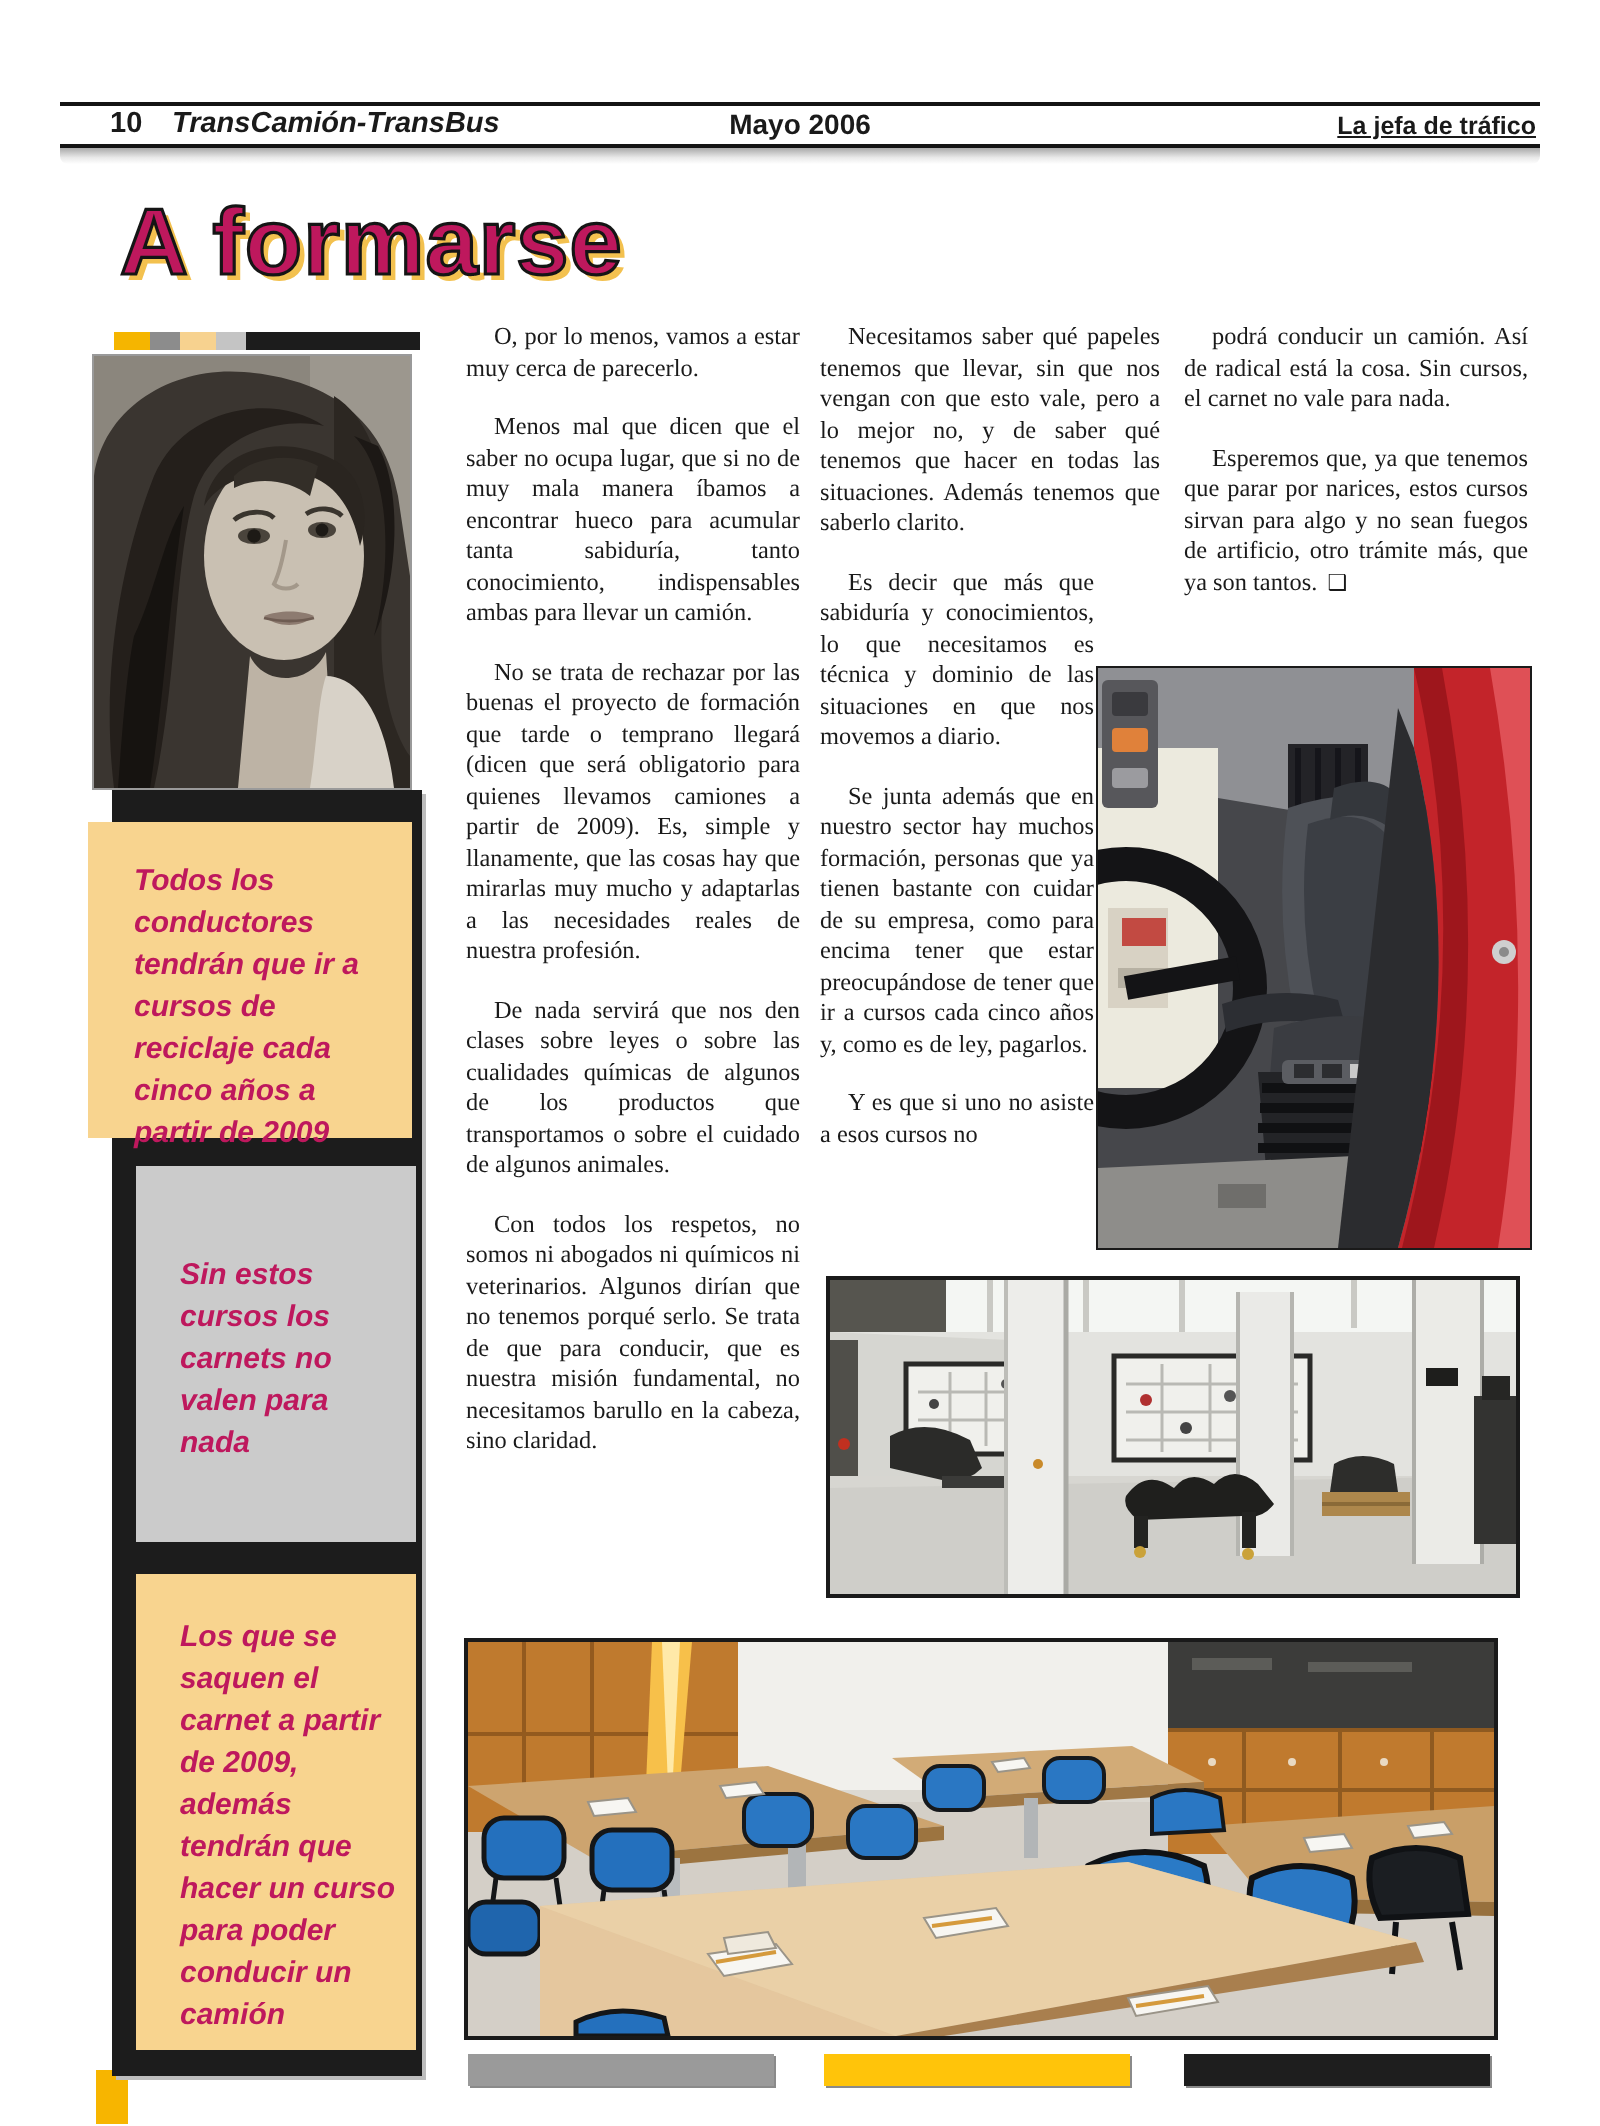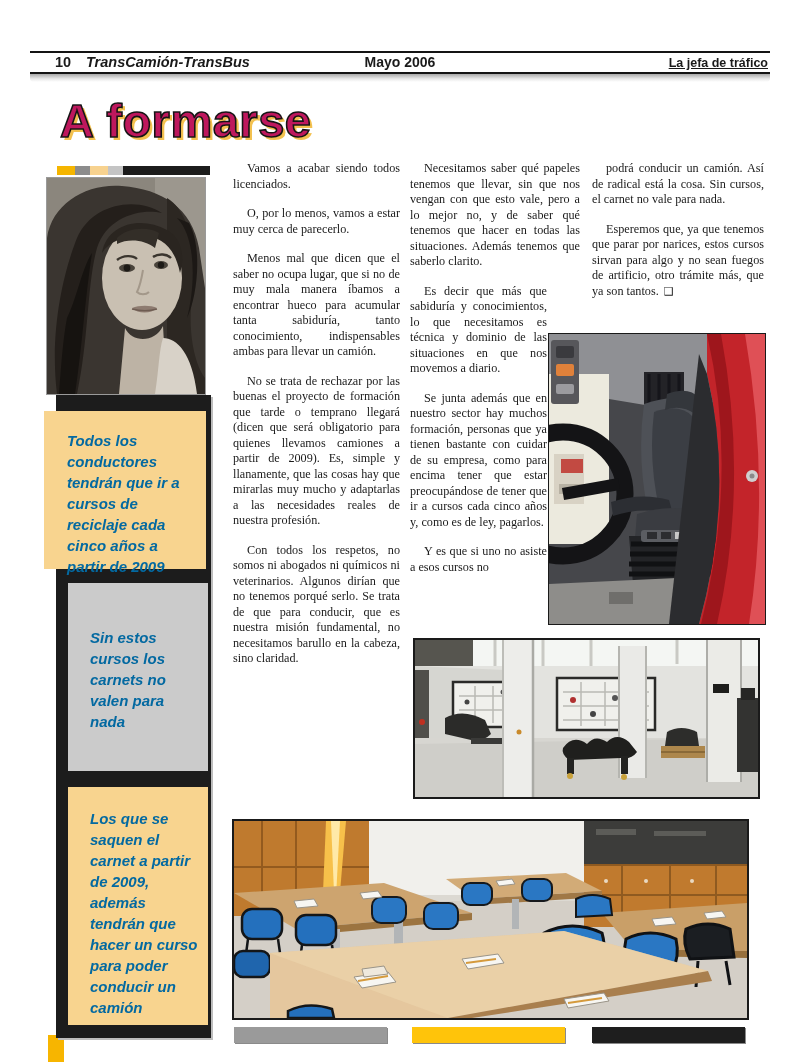--- a/index.html
+++ b/index.html
@@ -22,21 +22,21 @@
   #title{left:60px;top:78px;font-family:"Liberation Sans",sans-serif;font-weight:bold;
       font-size:47px;letter-spacing:.5px;color:#be185d;-webkit-text-stroke:1.6px #151515;
       text-shadow:3px 3px 0 #F3C14F;}
 
   
   #deco-bar{left:57px;top:151px;height:9px;display:flex;}
   #deco-bar div{height:9px;}
   #black-column{left:56px;top:380px;width:155px;height:643px;background:#1c1c1c;
       box-shadow:2px 2px 0 #bdbdbd;z-index:2;}
   .callout{font-family:"Liberation Sans",sans-serif;font-weight:bold;font-style:italic;
-      font-size:15px;line-height:21px;color:#0369a1;z-index:3;box-sizing:border-box;}
+      font-size:15px;line-height:21px;color:#be185d;z-index:3;box-sizing:border-box;}
   #callout-1{left:44px;top:396px;width:162px;height:158px;background:#F8D48F;
       padding:19px 10px 0 23px;}
   #callout-2{left:68px;top:568px;width:140px;height:188px;background:#CBCBCB;
       padding:44px 6px 0 22px;}
   #callout-3{left:68px;top:772px;width:140px;height:238px;background:#F8D48F;
       padding:21px 6px 0 22px;}
   #yellow-chip{left:48px;top:1020px;width:16px;height:27px;background:#F7B500;z-index:1;}
 
   
   .photo{overflow:hidden;z-index:4;}
@@ -113,24 +113,24 @@
     </svg>
   </div>
 
   <div class="abs" id="black-column"></div>
   <div class="abs" id="yellow-chip"></div>
   <div class="abs callout" id="callout-1">Todos los conductores tendrán que ir a cursos de reciclaje cada cinco años a partir de 2009</div>
   <div class="abs callout" id="callout-2">Sin estos cursos los carnets no valen para nada</div>
   <div class="abs callout" id="callout-3">Los que se saquen el carnet a partir de 2009, además tendrán que hacer un curso para poder conducir un camión</div>
 
   <div class="abs col" id="col-1">
-    <p>Vamos a acabar siendo todos licenciados.</p>
     <p>O, por lo menos, vamos a estar muy cerca de parecerlo.</p>
     <p>Menos mal que dicen que el saber no ocupa lugar, que si no de muy mala manera íbamos a encontrar hueco para acumular tanta sabiduría, tanto conocimiento, indispensables ambas para llevar un camión.</p>
     <p>No se trata de rechazar por las buenas el proyecto de formación que tarde o temprano llegará (dicen que será obligatorio para quienes llevamos camiones a partir de 2009). Es, simple y llanamente, que las cosas hay que mirarlas muy mucho y adaptarlas a las necesidades reales de nuestra profesión.</p>
+    <p>De nada servirá que nos den clases sobre leyes o sobre las cualidades químicas de algunos de los productos que transportamos o sobre el cuidado de algunos animales.</p>
     <p>Con todos los respetos, no somos ni abogados ni químicos ni veterinarios. Algunos dirían que no tenemos porqué serlo. Se trata de que para conducir, que es nuestra misión fundamental, no necesitamos barullo en la cabeza, sino claridad.</p>
   </div>
 
   <div class="abs col" id="col-2">
     <p>Necesitamos saber qué papeles tenemos que llevar, sin que nos vengan con que esto vale, pero a lo mejor no, y de saber qué tenemos que hacer en todas las situaciones. Además tenemos que saberlo clarito.</p>
     <div id="col2-float"></div>
     <p>Es decir que más que sabiduría y conocimientos, lo que necesitamos es técnica y dominio de las situaciones en que nos movemos a diario.</p>
     <p>Se junta además que en nuestro sector hay muchos formación, personas que ya tienen bastante con cuidar de su empresa, como para encima tener que estar preocupándose de tener que ir a cursos cada cinco años y, como es de ley, pagarlos.</p>
     <p>Y es que si uno no asiste a esos cursos no</p>
   </div>

